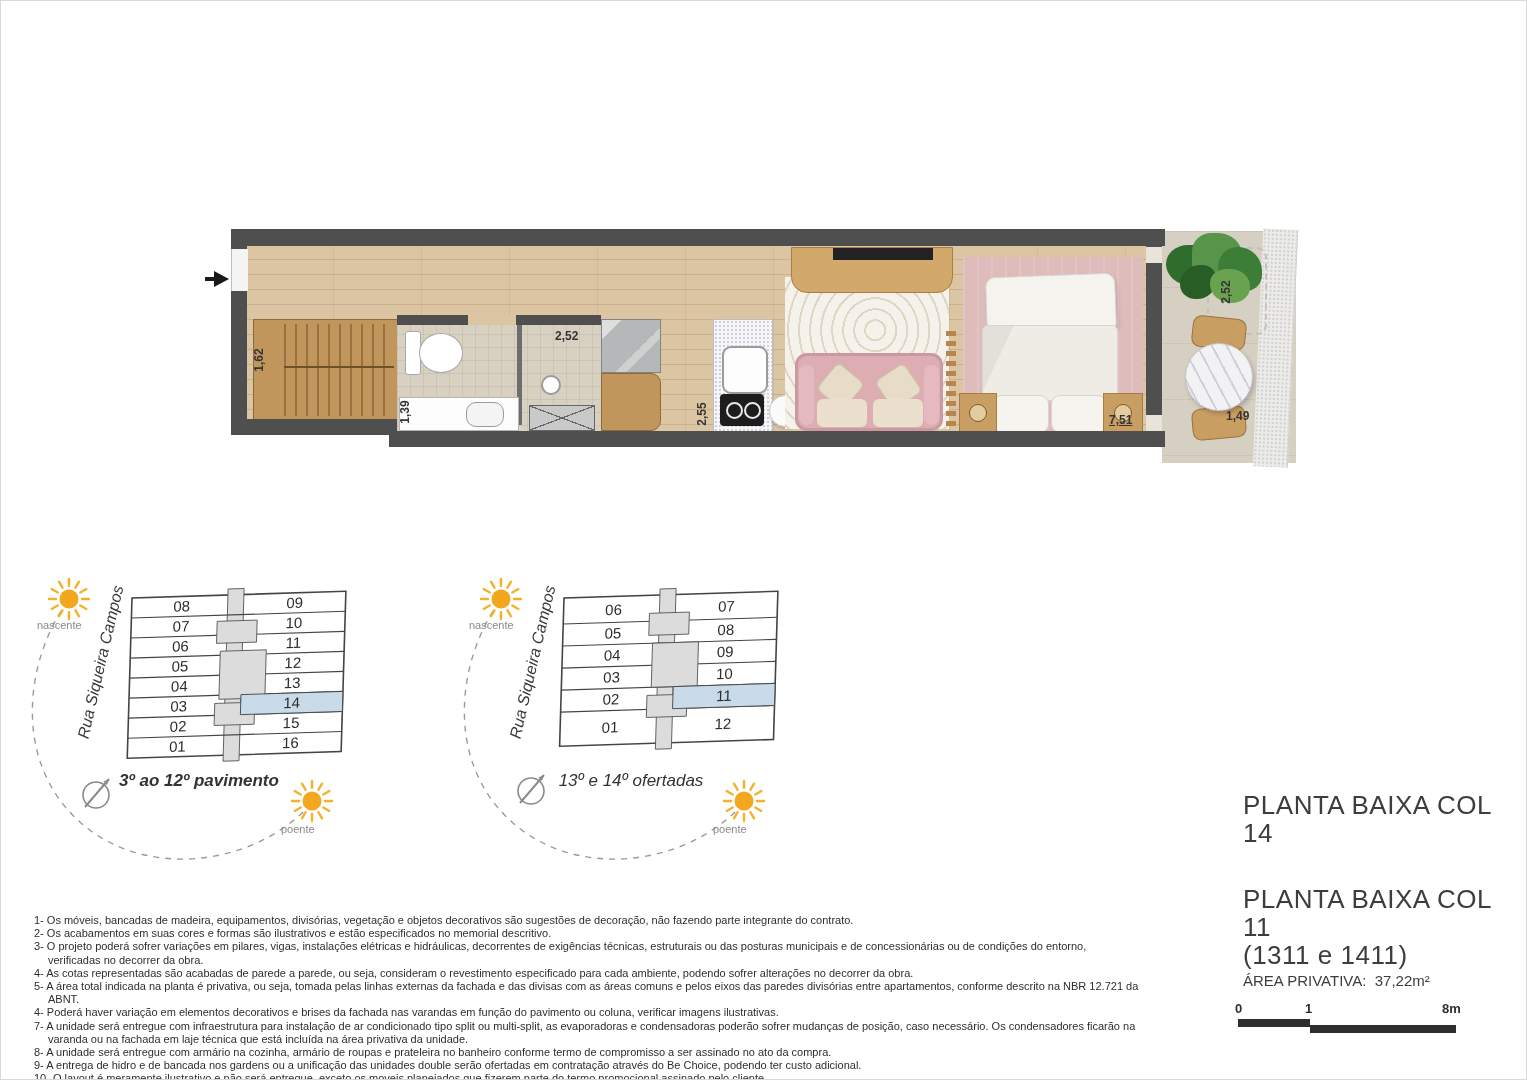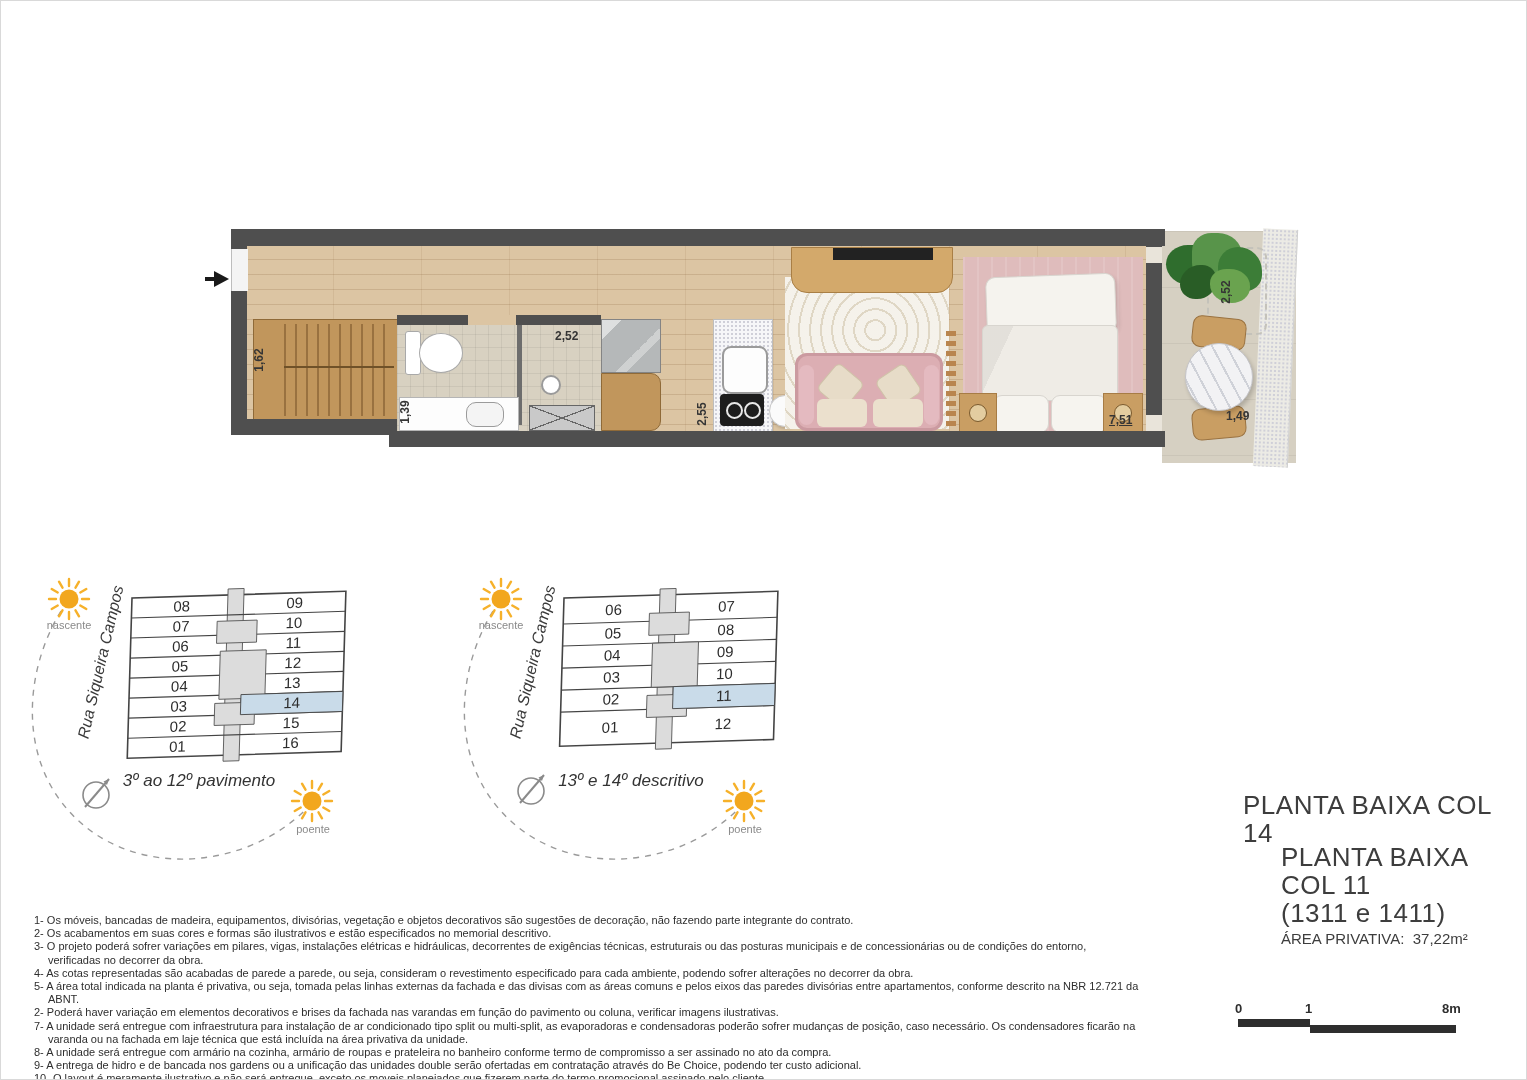--- a/index.html
+++ b/index.html
@@ -19,21 +19,21 @@
   .speckle{background-color:#f6f6f8;background-image:radial-gradient(#cfcfd8 0.8px,transparent 1px);background-size:4px 4px;}
   
   svg.keyplan{position:absolute;overflow:visible;}
   .kp-outline{fill:#ffffff;stroke:#444;stroke-width:1.6;}
   .kp-line{stroke:#444;stroke-width:1.1;}
   .kp-core{fill:#dcdcdc;stroke:#555;stroke-width:.9;}
   .kp-hl{stroke:#444;stroke-width:.9;}
   .kp-num{font-family:"Liberation Sans",sans-serif;font-size:15px;fill:#2d2d2d;text-anchor:middle;}
   .street{position:absolute;font:italic 16px "Liberation Sans",sans-serif;color:#3a3a3a;text-align:center;transform:rotate(-77deg);}
   .caption{position:absolute;font:italic 17px "Liberation Sans",sans-serif;color:#333;text-align:center;}
-  .sunlabel{position:absolute;font:11px "Liberation Sans",sans-serif;color:#8a8a8a;text-align:center;width:64px;}
+  .sunlabel{position:absolute;font:11px "Liberation Sans",sans-serif;color:#8a8a8a;width:64px;}
   
   .notes{position:absolute;left:33px;top:865px;width:1105px;font:11px/13.2px "Liberation Sans",sans-serif;color:#2e2e2e;margin-top:48px;}
   .note{padding-left:14px;text-indent:-14px;}
   .titleblock{position:absolute;left:1242px;color:#3d3d3d;}
   .t-big{font:26px/28px "Liberation Sans",sans-serif;letter-spacing:.5px;}
   .t-area{font:15px "Liberation Sans",sans-serif;margin-top:3px;}
   .sc-num{position:absolute;font:bold 13px "Liberation Sans",sans-serif;color:#2e2e2e;}
   .sc-bar{position:absolute;background:#2e2e2e;}
 </style>
 </head>
@@ -193,21 +193,21 @@
       <text class="kp-num" x="163" y="15">09</text>
       <text class="kp-num" x="163" y="35">10</text>
       <text class="kp-num" x="163" y="55">11</text>
       <text class="kp-num" x="163" y="75">12</text>
       <text class="kp-num" x="163" y="95">13</text>
       <text class="kp-num" x="163" y="115">14</text>
       <text class="kp-num" x="163" y="135">15</text>
       <text class="kp-num" x="163" y="155">16</text>
     </g>
   </svg>
-  <div class="caption" style="left:118px;top:770px;width:160px;">3º ao 12º pavimento</div>
+  <div class="caption" style="left:118px;top:770px;width:160px;font-weight:bold;">3º ao 12º pavimento</div>
   <svg style="position:absolute;left:75px;top:772px;" width="40" height="44" viewBox="0 0 40 44">
     <circle cx="20" cy="22" r="13" fill="none" stroke="#8a8a8a" stroke-width="1.6"></circle>
     <line x1="33" y1="6" x2="9" y2="34" stroke="#8a8a8a" stroke-width="2"></line>
     <polygon points="33,6 27.5,8.5 31,12" fill="#8a8a8a"></polygon>
   </svg>
   <svg style="position:absolute;left:288px;top:777px;" width="46" height="46" viewBox="0 0 46 46">
     <g stroke="#f6b12a" stroke-width="2.4" stroke-linecap="round">
       <line x1="36" y1="23" x2="43" y2="23"></line>
         <line x1="34.3" y1="29.5" x2="40.3" y2="33"></line>
         <line x1="29.5" y1="34.3" x2="33" y2="40.3"></line>
@@ -269,21 +269,21 @@
       <text class="kp-num" x="50" y="108">02</text>
       <text class="kp-num" x="50" y="136">01</text>
       <text class="kp-num" x="163" y="18.5">07</text>
       <text class="kp-num" x="163" y="42">08</text>
       <text class="kp-num" x="163" y="64">09</text>
       <text class="kp-num" x="163" y="86">10</text>
       <text class="kp-num" x="163" y="108">11</text>
       <text class="kp-num" x="163" y="136">12</text>
     </g>
   </svg>
-  <div class="caption" style="left:550px;top:770px;width:160px;">13º e 14º descritivo</div>
+  <div class="caption" style="left:550px;top:770px;width:160px;">13º e 14º ofertadas</div>
   <svg style="position:absolute;left:510px;top:768px;" width="40" height="44" viewBox="0 0 40 44">
     <circle cx="20" cy="22" r="13" fill="none" stroke="#8a8a8a" stroke-width="1.6"></circle>
     <line x1="33" y1="6" x2="9" y2="34" stroke="#8a8a8a" stroke-width="2"></line>
     <polygon points="33,6 27.5,8.5 31,12" fill="#8a8a8a"></polygon>
   </svg>
   <svg style="position:absolute;left:720px;top:777px;" width="46" height="46" viewBox="0 0 46 46">
     <g stroke="#f6b12a" stroke-width="2.4" stroke-linecap="round">
       <line x1="36" y1="23" x2="43" y2="23"></line>
         <line x1="34.3" y1="29.5" x2="40.3" y2="33"></line>
         <line x1="29.5" y1="34.3" x2="33" y2="40.3"></line>
@@ -300,31 +300,31 @@
     <circle cx="23" cy="23" r="9.5" fill="#f2a71e"></circle>
   </svg>
   <div class="sunlabel" style="left:712px;top:822px;">poente</div>
 
   <div class="notes">
     <div class="note">1- Os móveis, bancadas de madeira, equipamentos, divisórias, vegetação e objetos decorativos são sugestões de decoração, não fazendo parte integrante do contrato.</div>
     <div class="note">2- Os acabamentos em suas cores e formas são ilustrativos e estão especificados no memorial descritivo.</div>
     <div class="note">3- O projeto poderá sofrer variações em pilares, vigas, instalações elétricas e hidráulicas, decorrentes de exigências técnicas, estruturais ou das posturas municipais e de concessionárias ou de condições do entorno, verificadas no decorrer da obra.</div>
     <div class="note">4- As cotas representadas são acabadas de parede a parede, ou seja, consideram o revestimento especificado para cada ambiente, podendo sofrer alterações no decorrer da obra.</div>
     <div class="note">5- A área total indicada na planta é privativa, ou seja, tomada pelas linhas externas da fachada e das divisas com as áreas comuns e pelos eixos das paredes divisórias entre apartamentos, conforme descrito na NBR 12.721 da ABNT.</div>
-    <div class="note">2- Poderá haver variação em elementos decorativos e brises da fachada nas varandas em função do pavimento ou coluna, verificar imagens ilustrativas.</div>
+    <div class="note">4- Poderá haver variação em elementos decorativos e brises da fachada nas varandas em função do pavimento ou coluna, verificar imagens ilustrativas.</div>
     <div class="note">7- A unidade será entregue com infraestrutura para instalação de ar condicionado tipo split ou multi-split, as evaporadoras e condensadoras poderão sofrer mudanças de posição, caso necessário. Os condensadores ficarão na varanda ou na fachada em laje técnica que está incluída na área privativa da unidade.</div>
     <div class="note">8- A unidade será entregue com armário na cozinha, armário de roupas e prateleira no banheiro conforme termo de compromisso a ser assinado no ato da compra.</div>
     <div class="note">9- A entrega de hidro e de bancada nos gardens ou a unificação das unidades double serão ofertadas em contratação através do Be Choice, podendo ter custo adicional.</div>
     <div class="note">10- O layout é meramente ilustrativo e não será entregue, exceto os moveis planejados que fizerem parte do termo promocional assinado pelo cliente.</div>
   </div>
 
   <div class="titleblock" style="top:790px;">
     <div class="t-big">PLANTA BAIXA COL 14</div>
   </div>
-  <div class="titleblock" style="top:842px;margin-left:38px;">
+  <div class="titleblock" style="top:884px;">
     <div class="t-big">PLANTA BAIXA COL 11</div>
     <div class="t-big">(1311 e 1411)</div>
     <div class="t-area">
       <span>ÁREA PRIVATIVA:</span>&nbsp;
       <span>37,22m²</span>
     </div>
   </div>
 
   <div>
     <div class="sc-num" style="left:1234px;top:1000px;">0</div>

